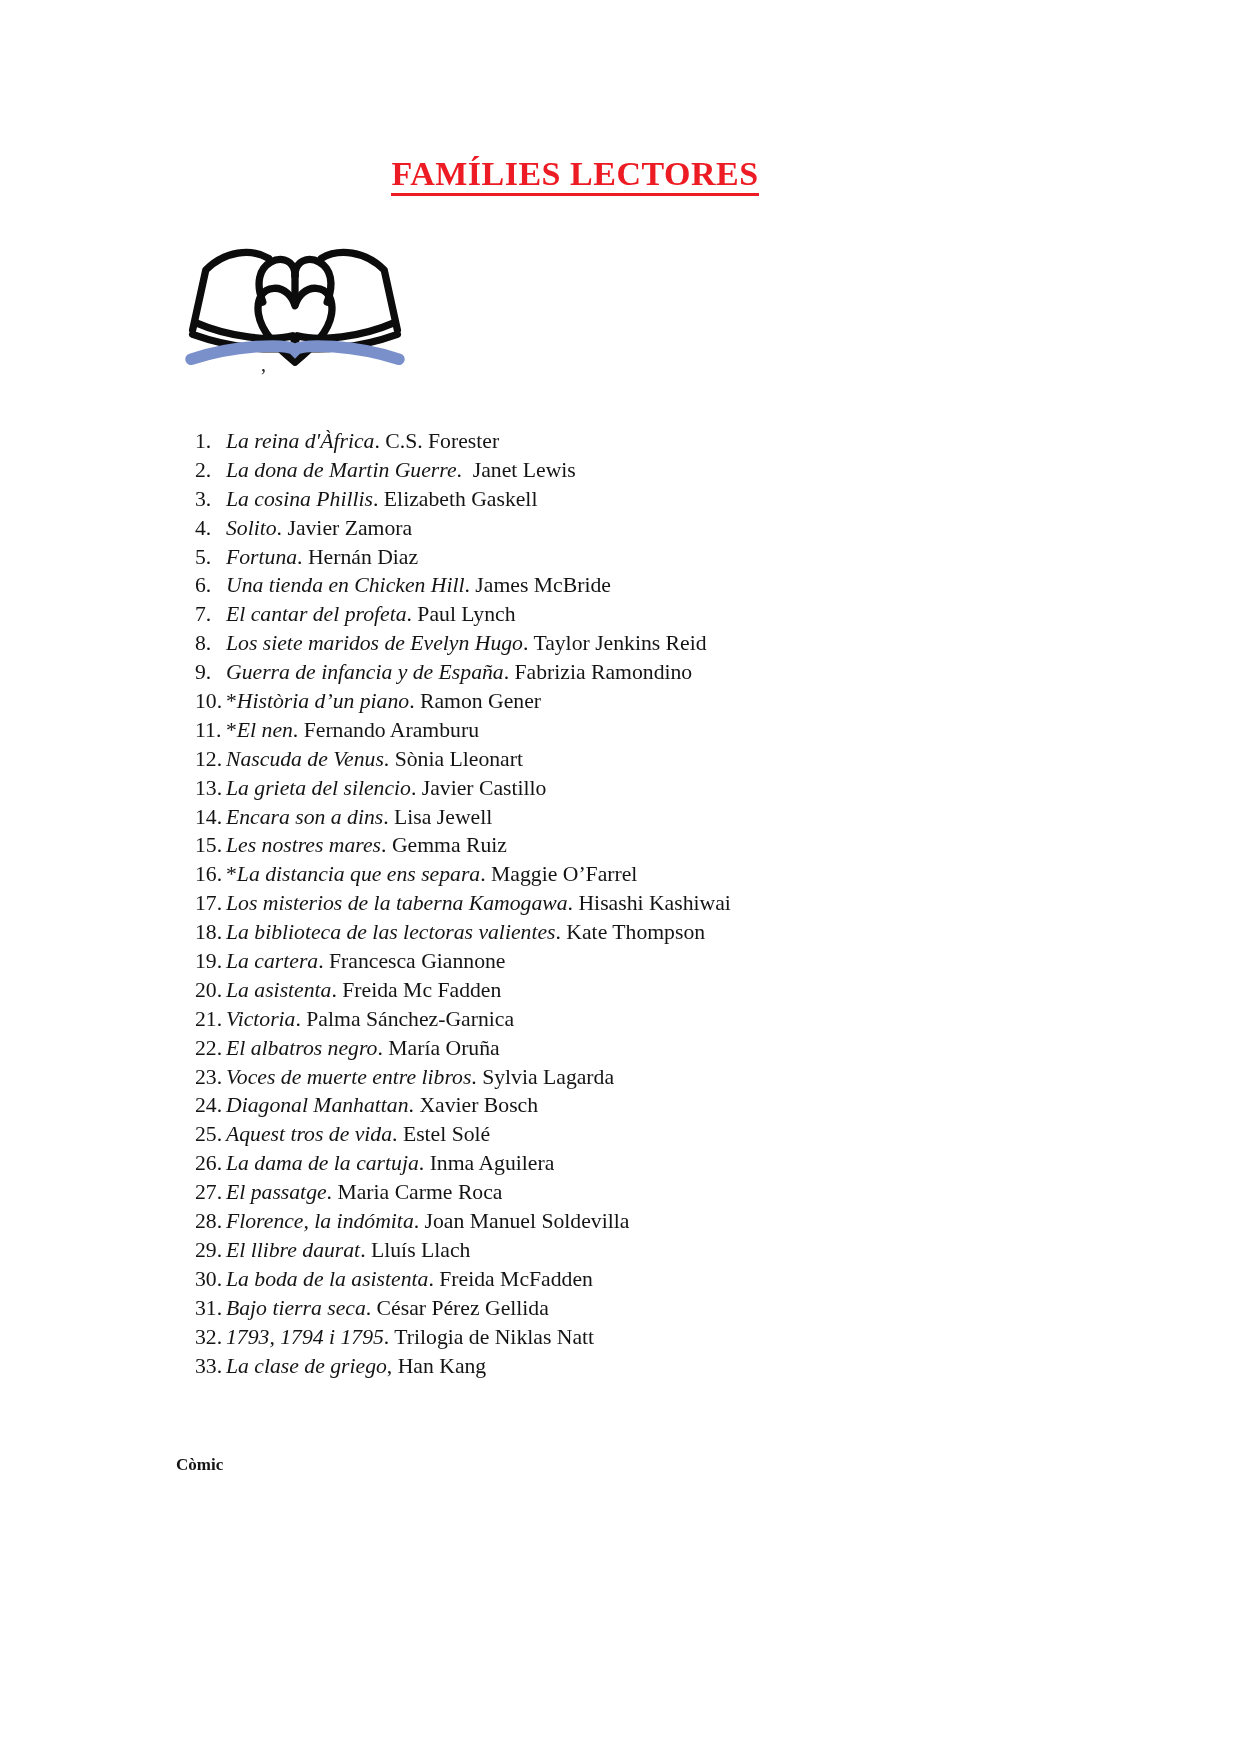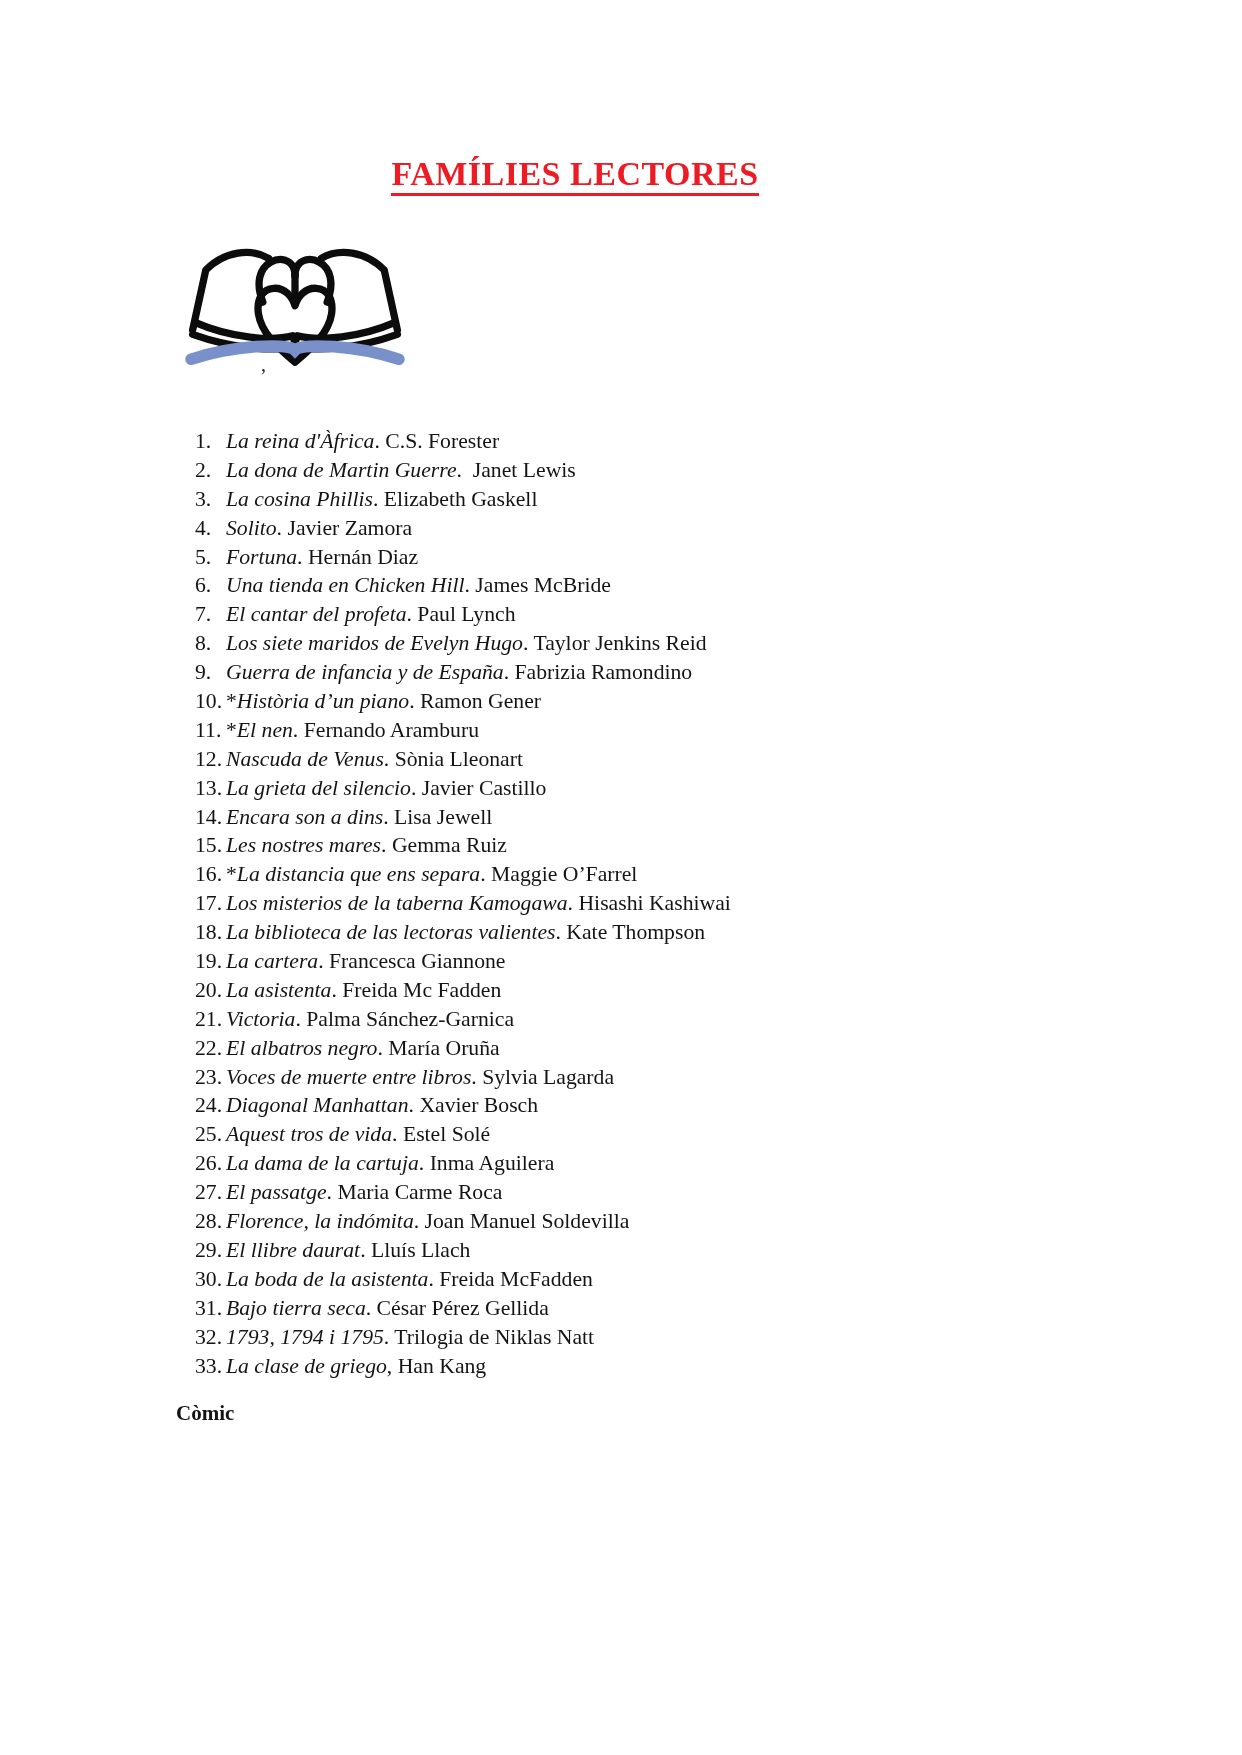--- a/index.html
+++ b/index.html
@@ -35,22 +35,22 @@
     font-size:21.7px; line-height:28.9px;
     white-space:pre-wrap;
   }
   .book-list .row { height:28.9px; }
   .num {
     display:inline-block; width:31px;
     font-style:normal;
   }
   .t { font-style:italic; }
   .comic-heading {
-    position:absolute; left:176px; top:1399px;
-    font-size:21px; line-height:29px; font-weight:bold;
+    position:absolute; left:176px; top:1450px;
+    font-size:17px; line-height:29px; font-weight:bold;
   }
   .comic-list {
     position:absolute; left:176px; top:1456px;
     font-size:21.7px; line-height:29.5px;
     white-space:pre-wrap;
   }
 </style>
 </head>
 <body>
 

